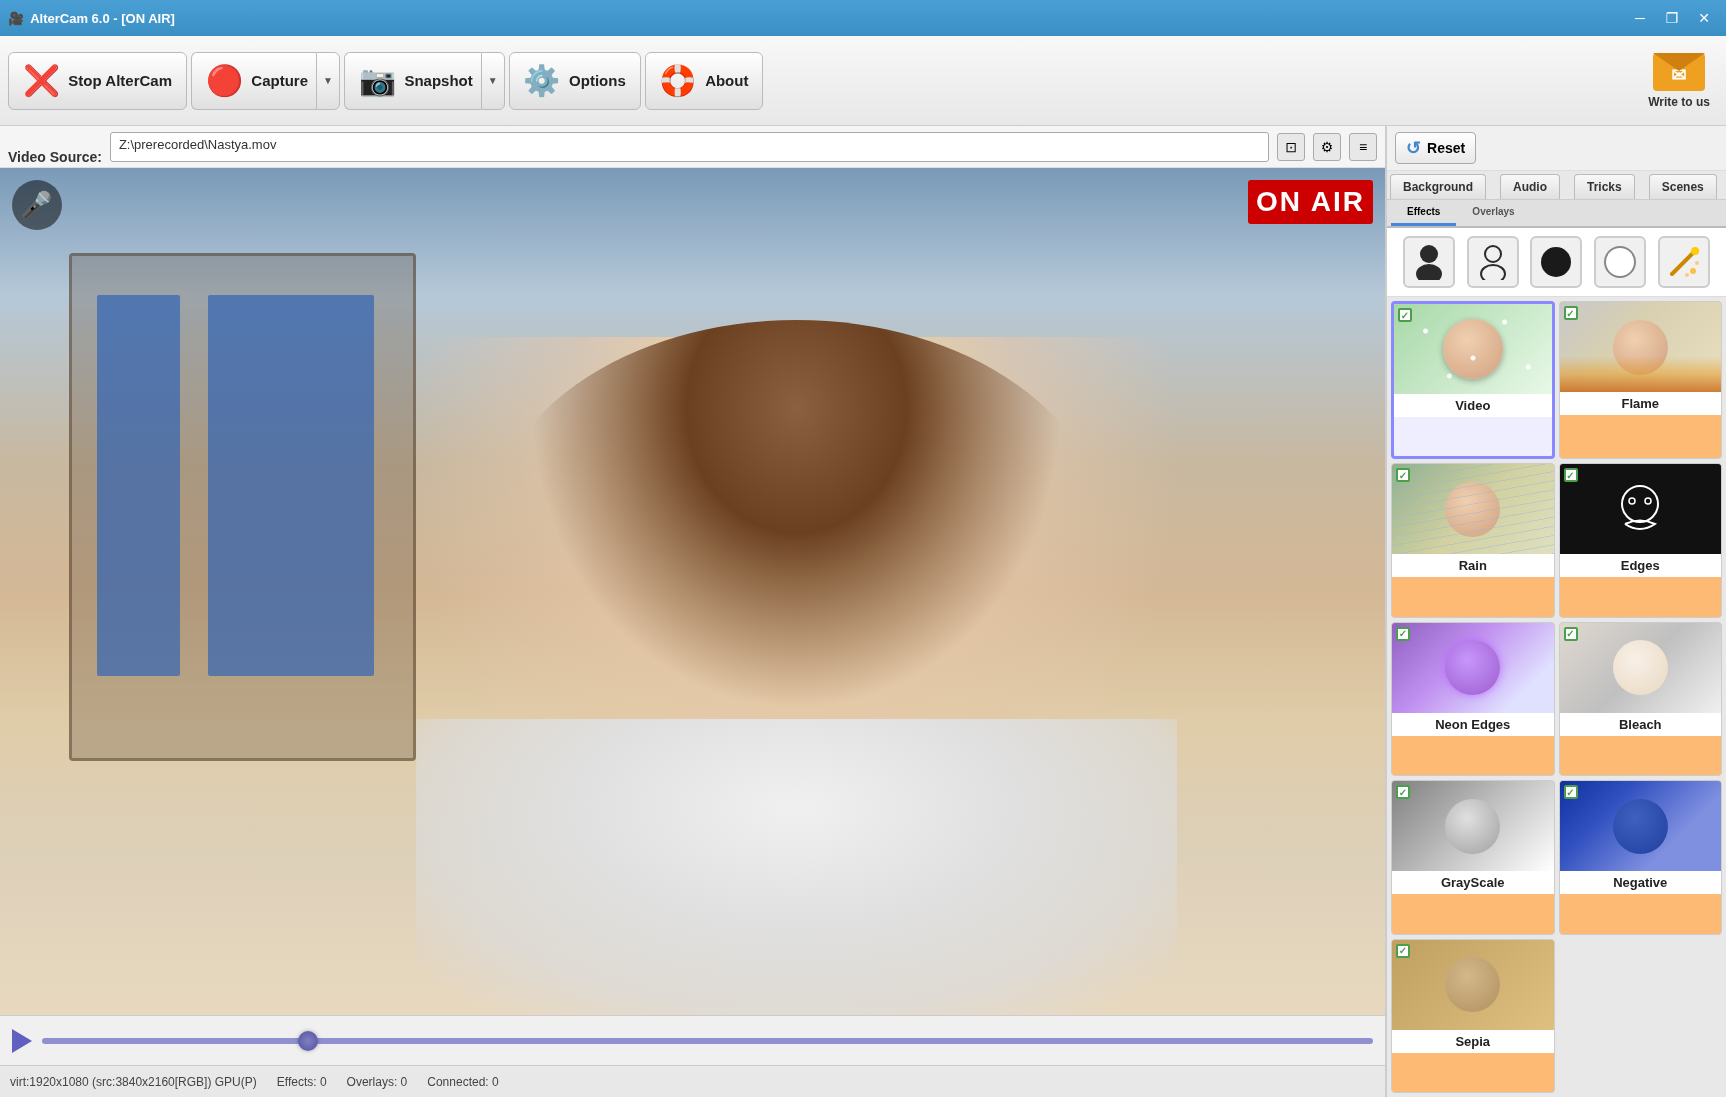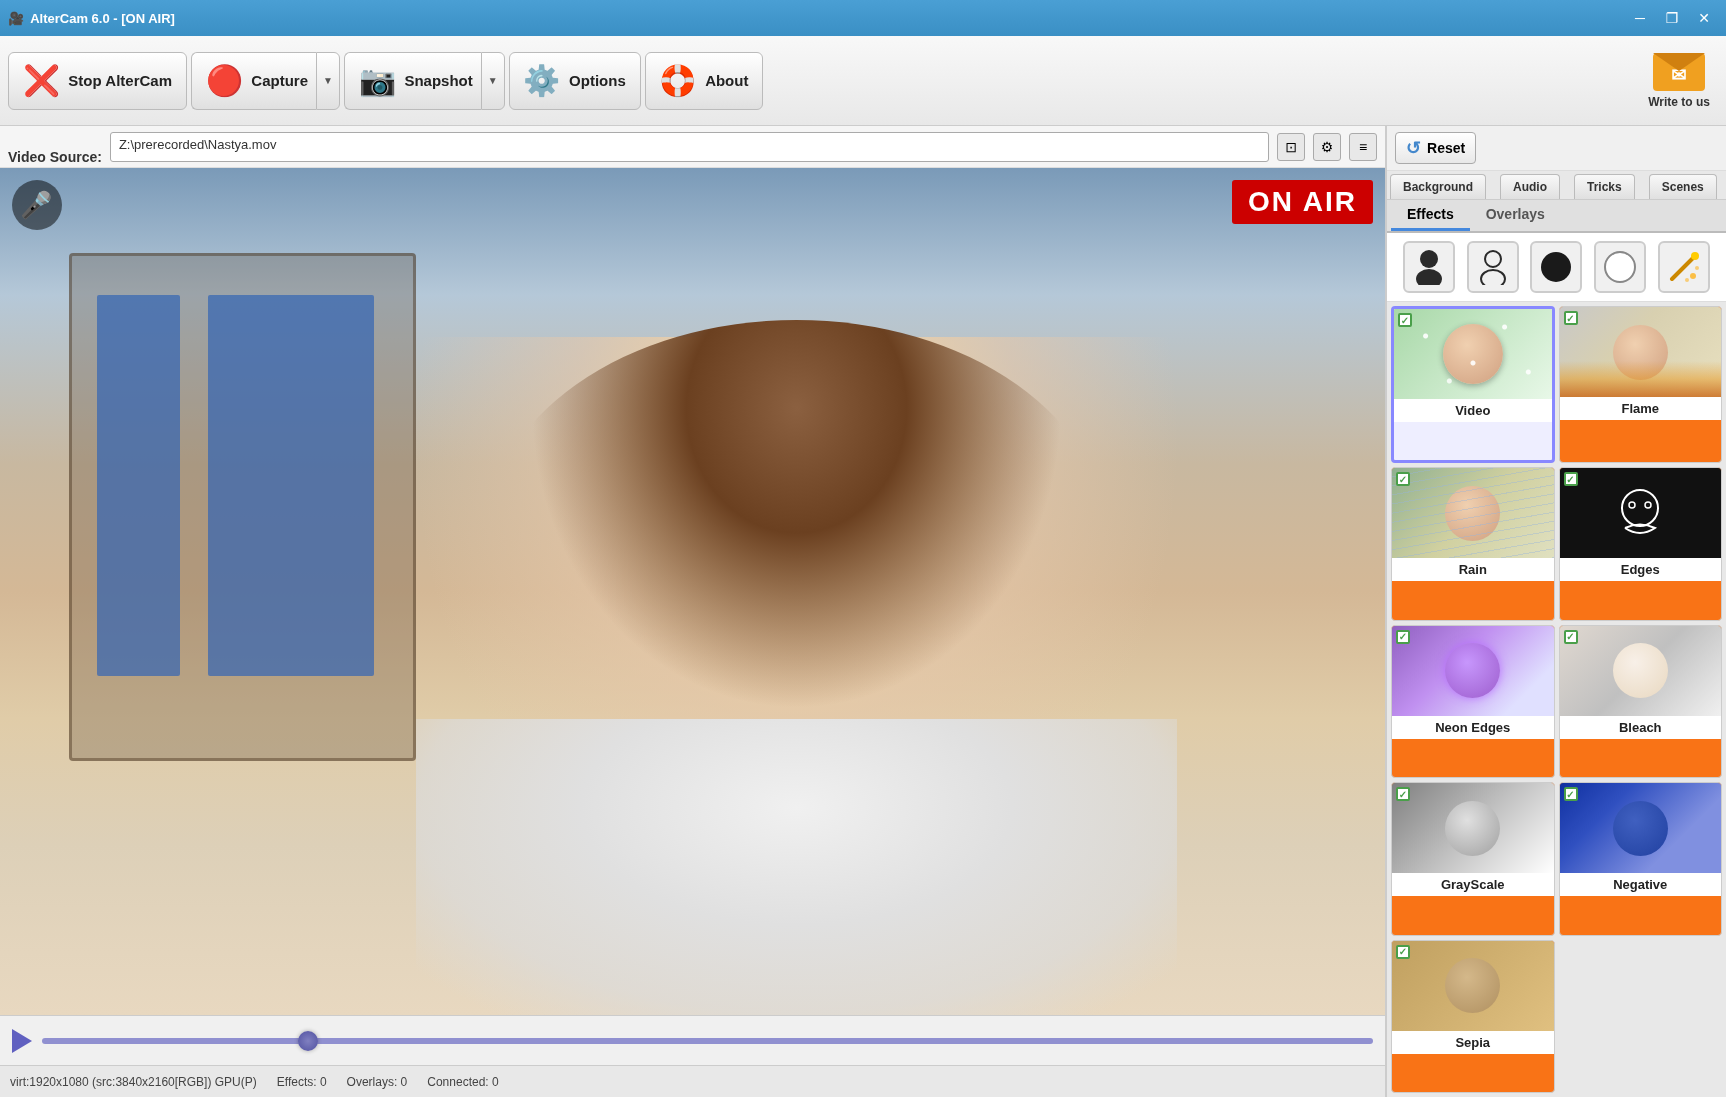--- a/index.html
+++ b/index.html
@@ -180,21 +180,21 @@
     
     
     #on-air-badge {
       position: absolute;
       top: 12px;
       right: 12px;
       background: #cc0000;
       color: white;
       font-size: 28px;
       font-weight: 900;
-      padding: 6px 16px;
+      padding: 6px 8px;
       border-radius: 3px;
       letter-spacing: 2px;
     }
 
     
     #mic-icon-area {
       position: absolute;
       top: 12px;
       left: 12px;
     }
@@ -308,21 +308,21 @@
 
     
     #sub-tab-bar {
       display: flex;
       background: #e0e0e0;
       border-bottom: 2px solid #bbb;
       padding: 0 4px;
     }
     .sub-tab {
       padding: 6px 16px;
-      font-size: 14px;
+      font-size: 10px;
       font-weight: 600;
       cursor: pointer;
       color: #555;
       border-bottom: 3px solid transparent;
     }
     .sub-tab.active { color: #000; border-bottom-color: #4488dd; }
 
     
     #icon-row {
       display: flex;
@@ -347,21 +347,21 @@
     #effects-grid {
       flex: 1;
       overflow-y: auto;
       padding: 4px;
       background: #e8e8e8;
       display: grid;
       grid-template-columns: 1fr 1fr;
       gap: 4px;
     }
     .effect-item {
-      background: #f97316;
+      background: #fdba74;
       border: 1px solid #ccc;
       border-radius: 4px;
       cursor: pointer;
       position: relative;
       display: flex;
       flex-direction: column;
       overflow: hidden;
     }
     .effect-checkbox {
       position: absolute;

